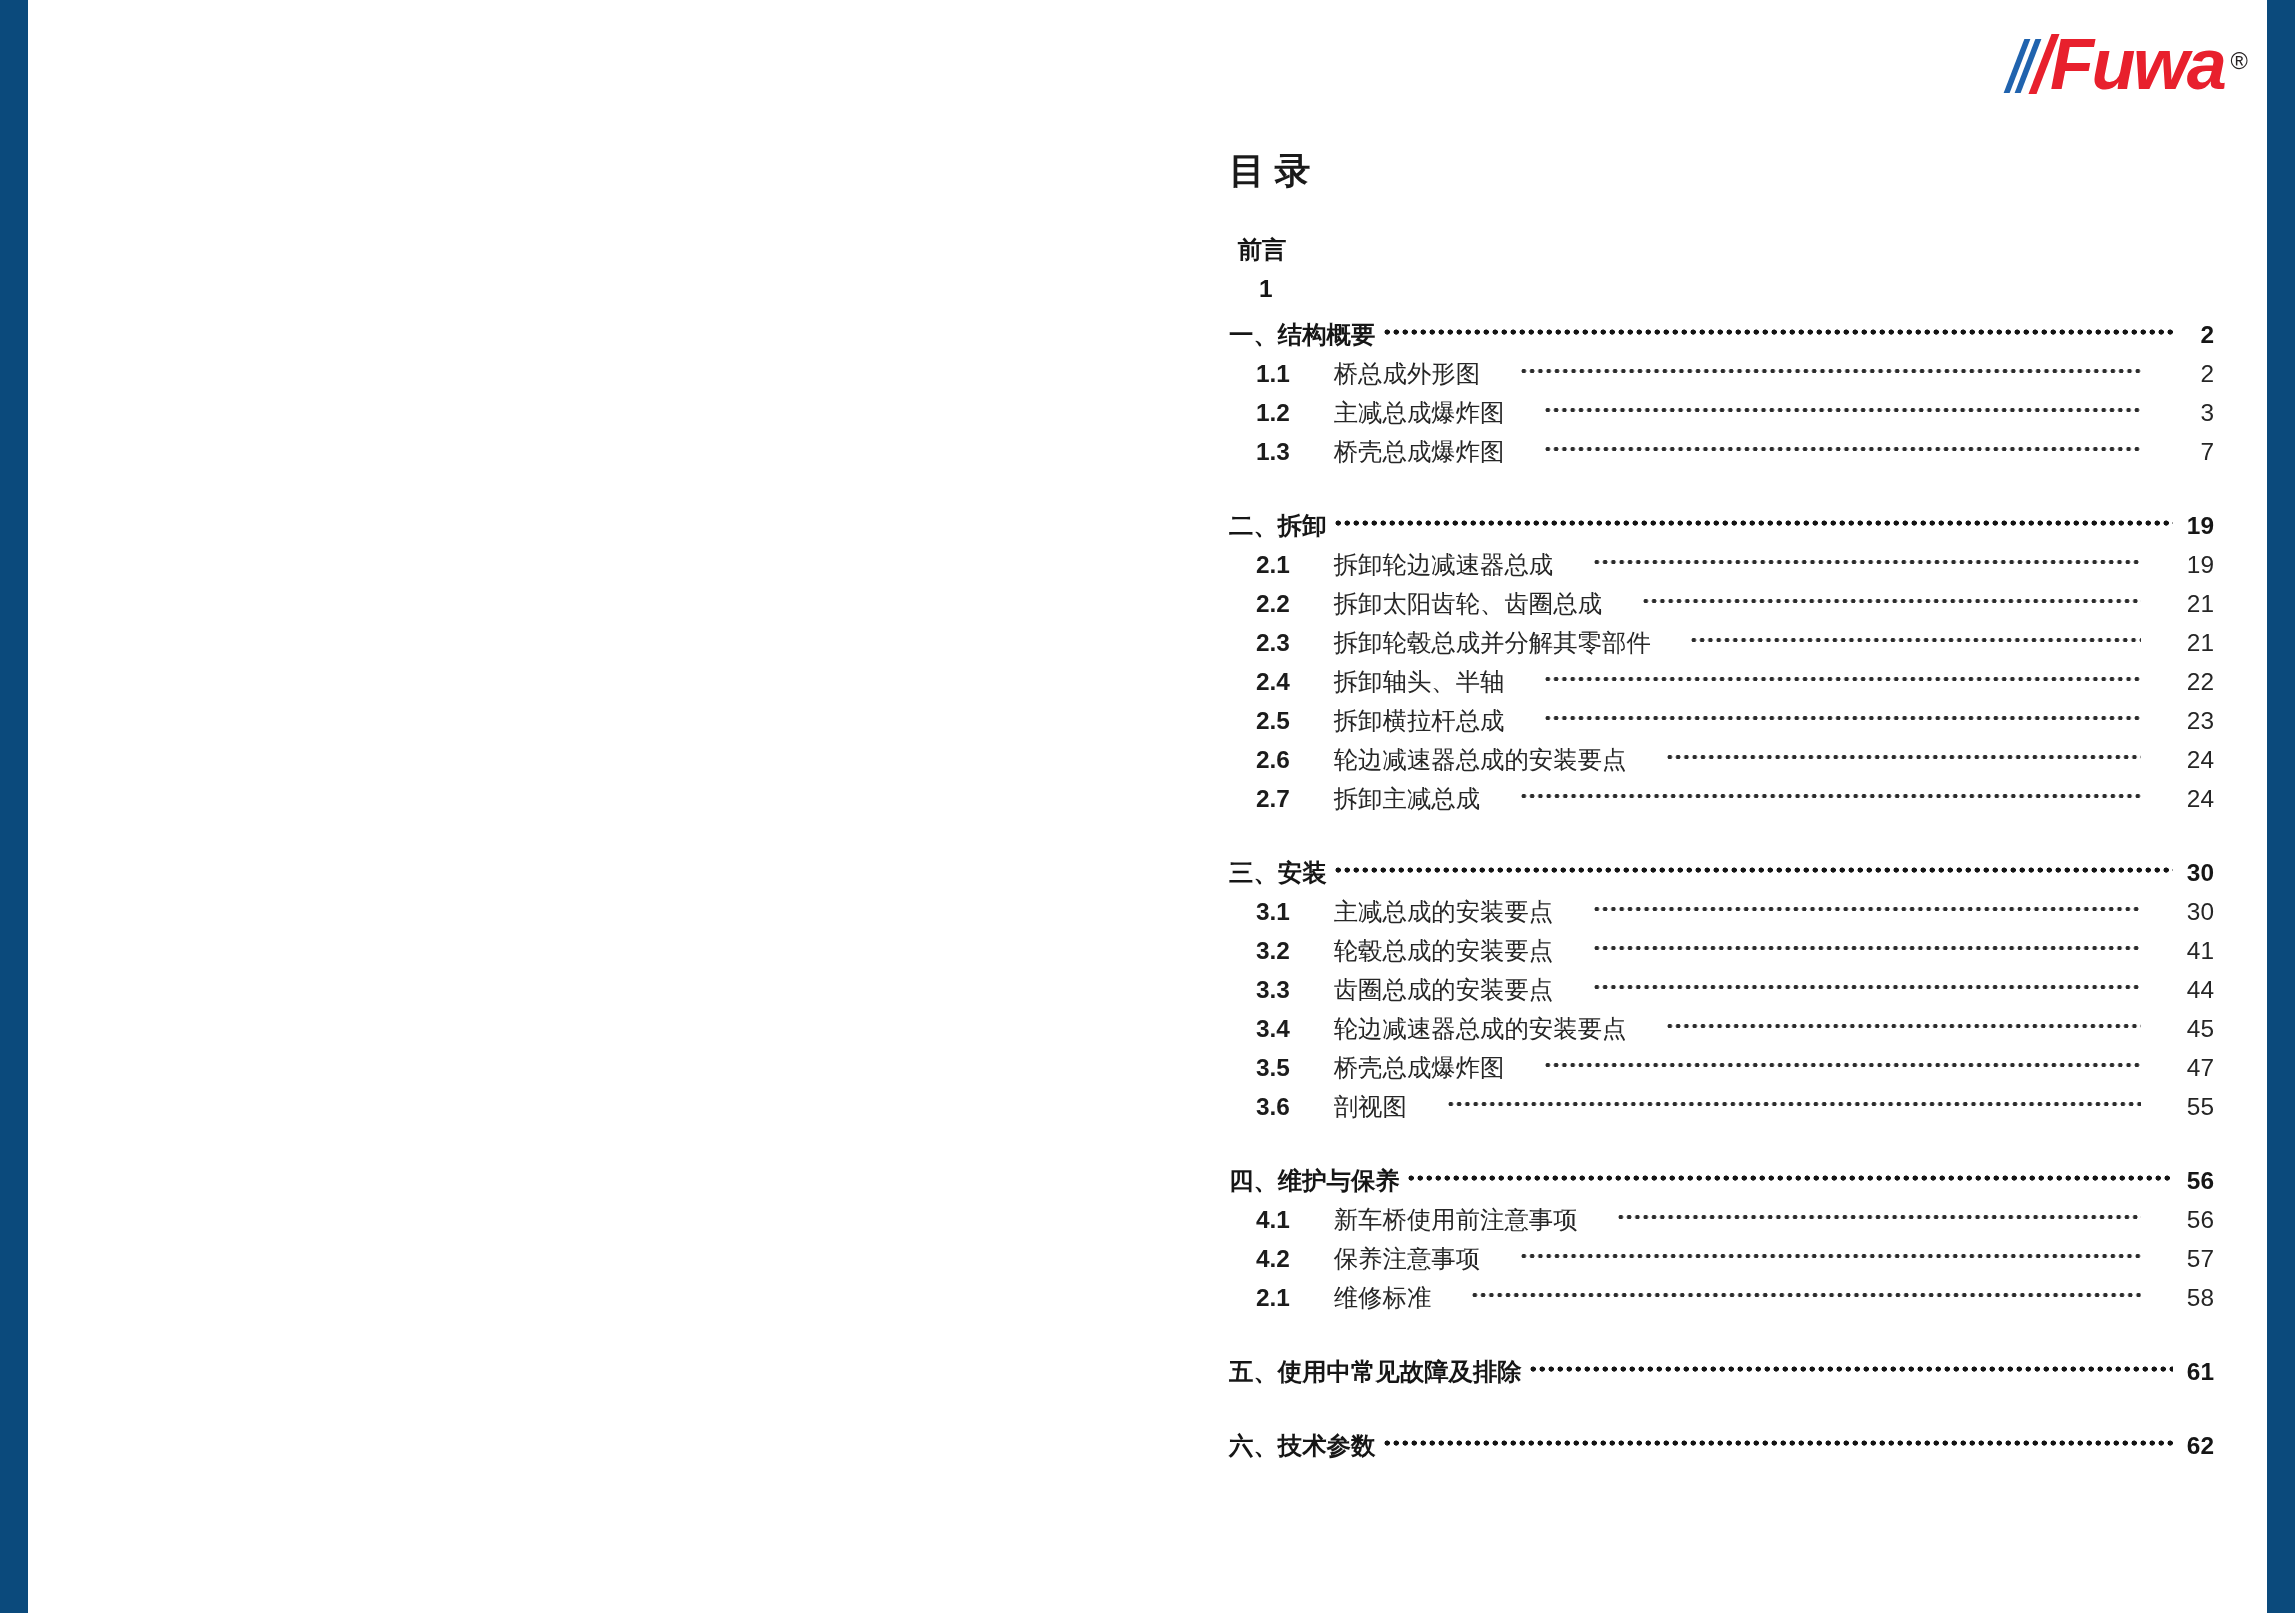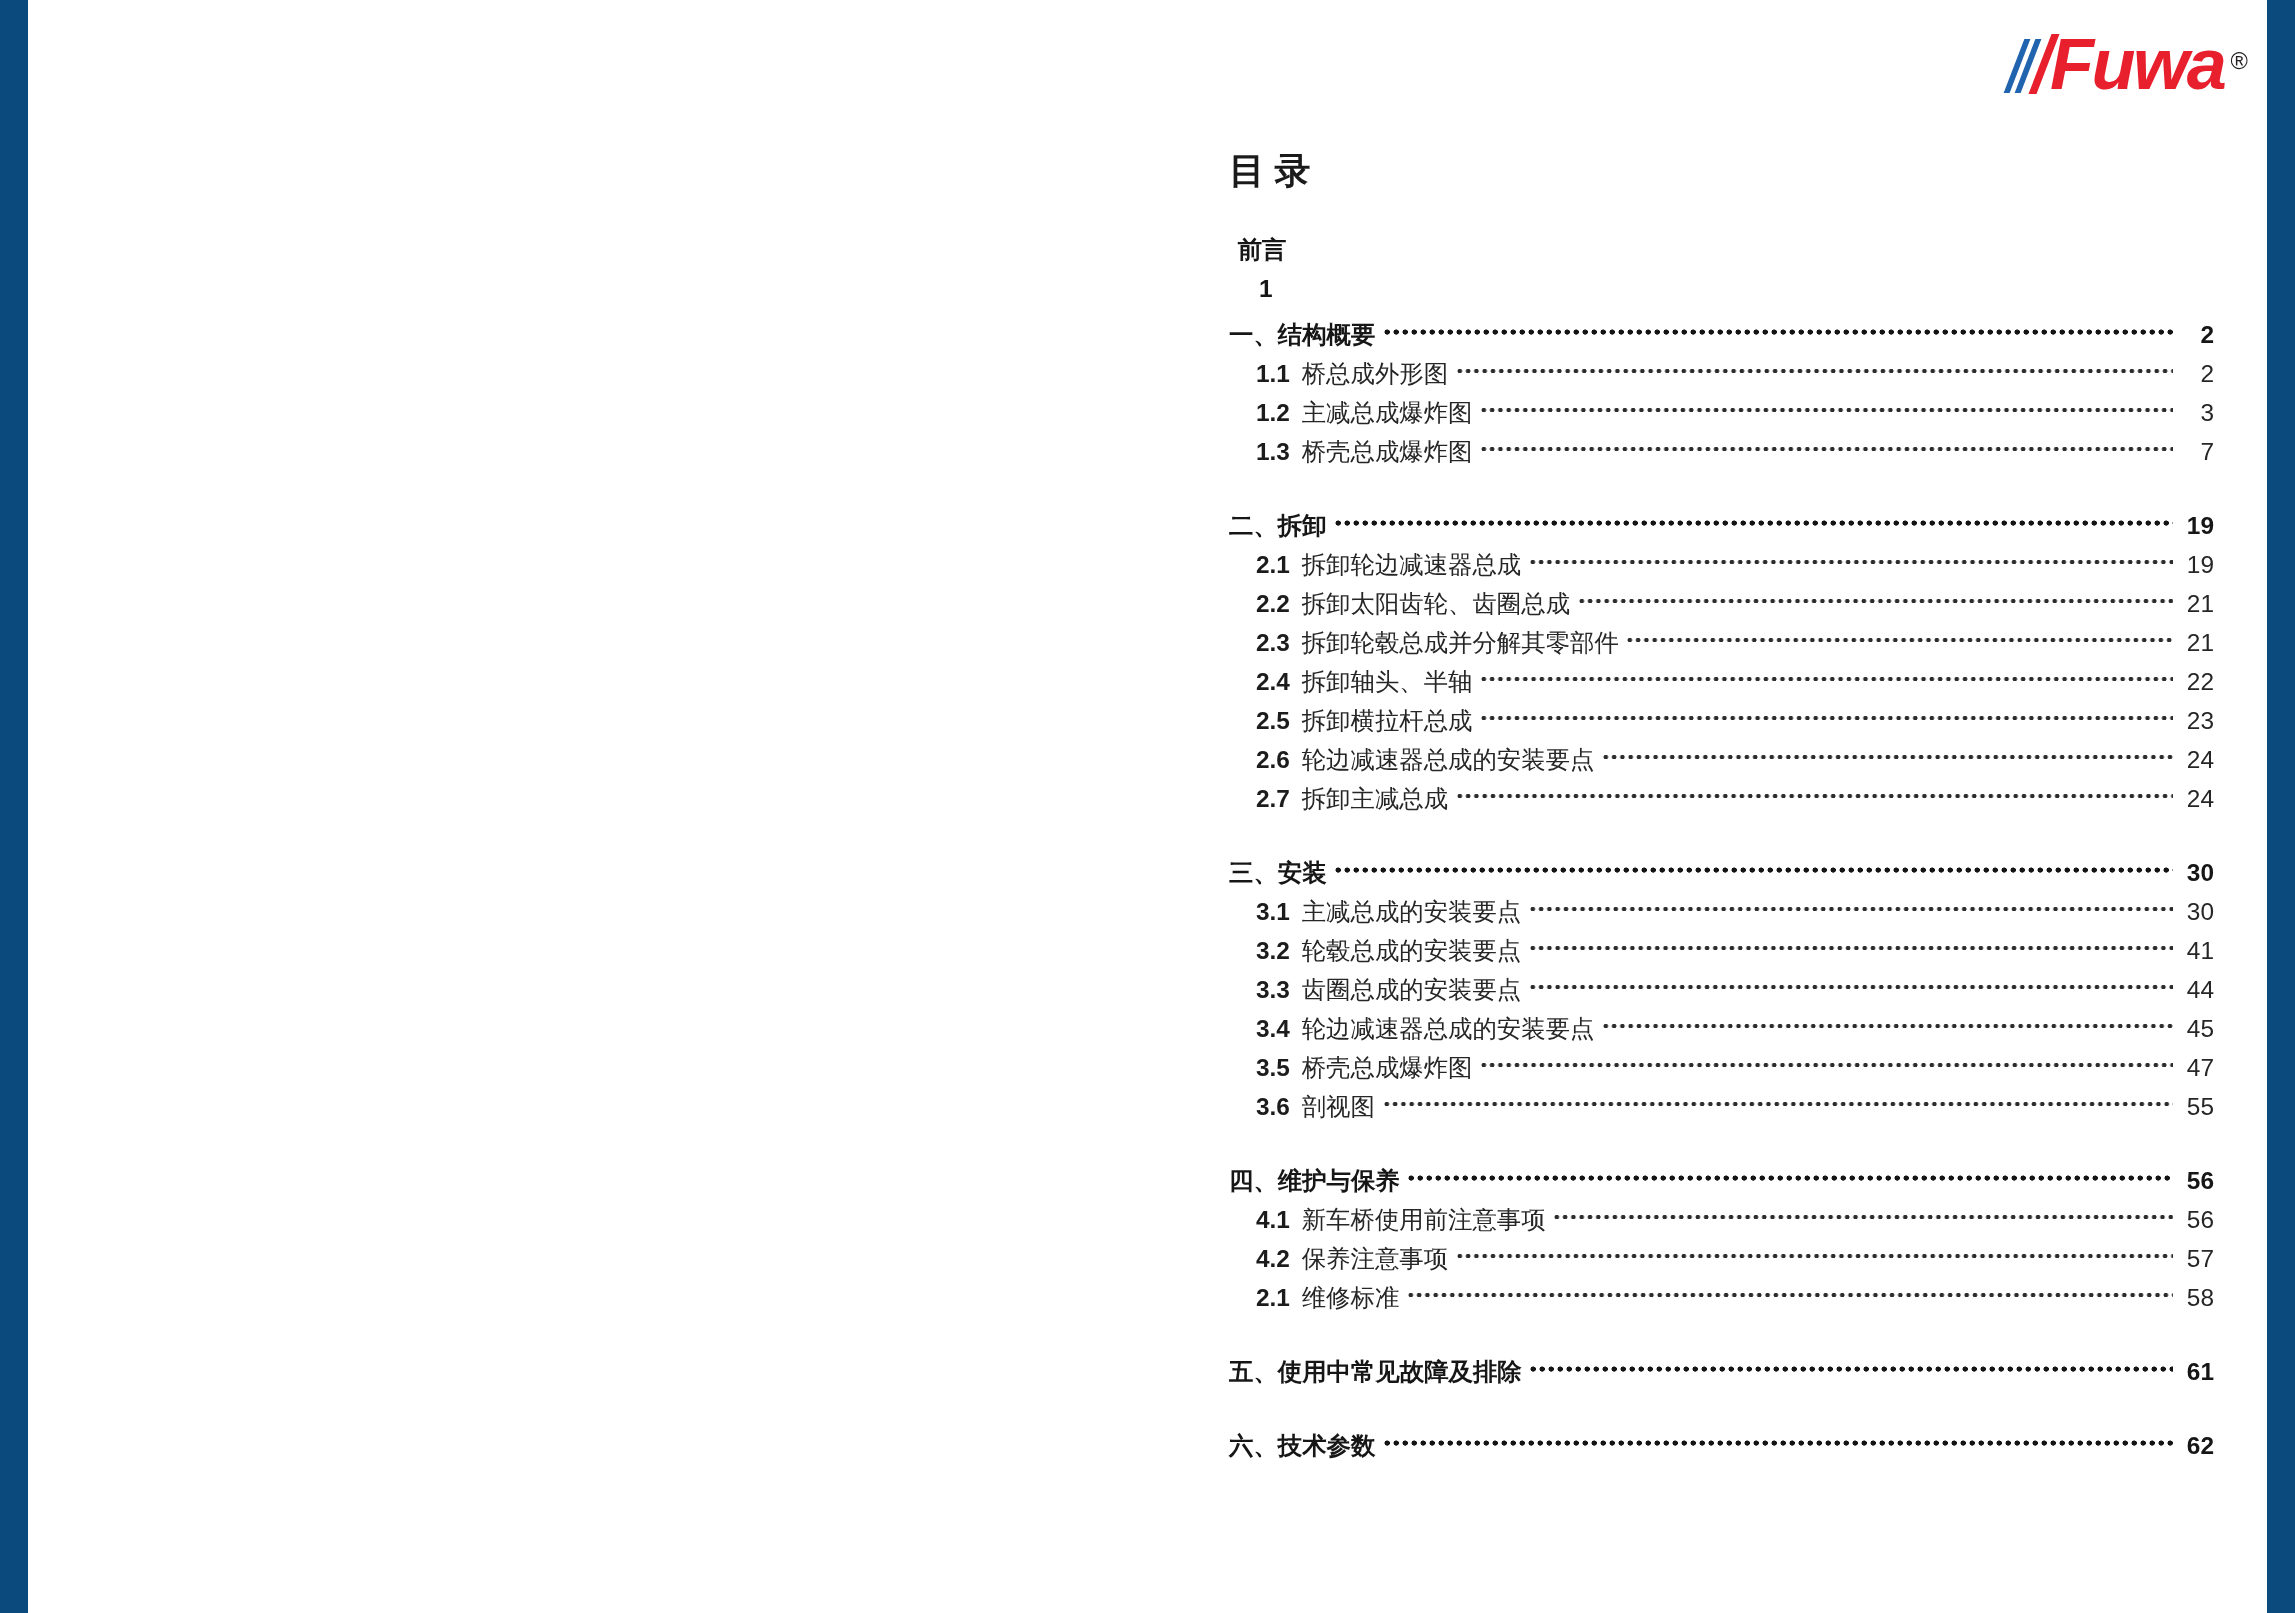--- a/index.html
+++ b/index.html
@@ -80,20 +80,21 @@
   .toc-row.level1 {
     margin-top: 35px;
     font-weight: bold;
     font-family: "Liberation Sans", sans-serif;
     color: #161616;
   }
   .toc-row.level1:first-child { margin-top: 0; flex-direction: column; }
   .toc-row.level2 {
     padding-left: 27px;
     color: #262626;
+    gap: 32px;
   }
   .toc-row .num {
     white-space: nowrap;
   }
   .toc-row.level2 .num {
     font-family: "Liberation Sans", sans-serif;
     font-weight: 700;
     color: #1c1c1c;
     margin-right: 11.8px;
   }

